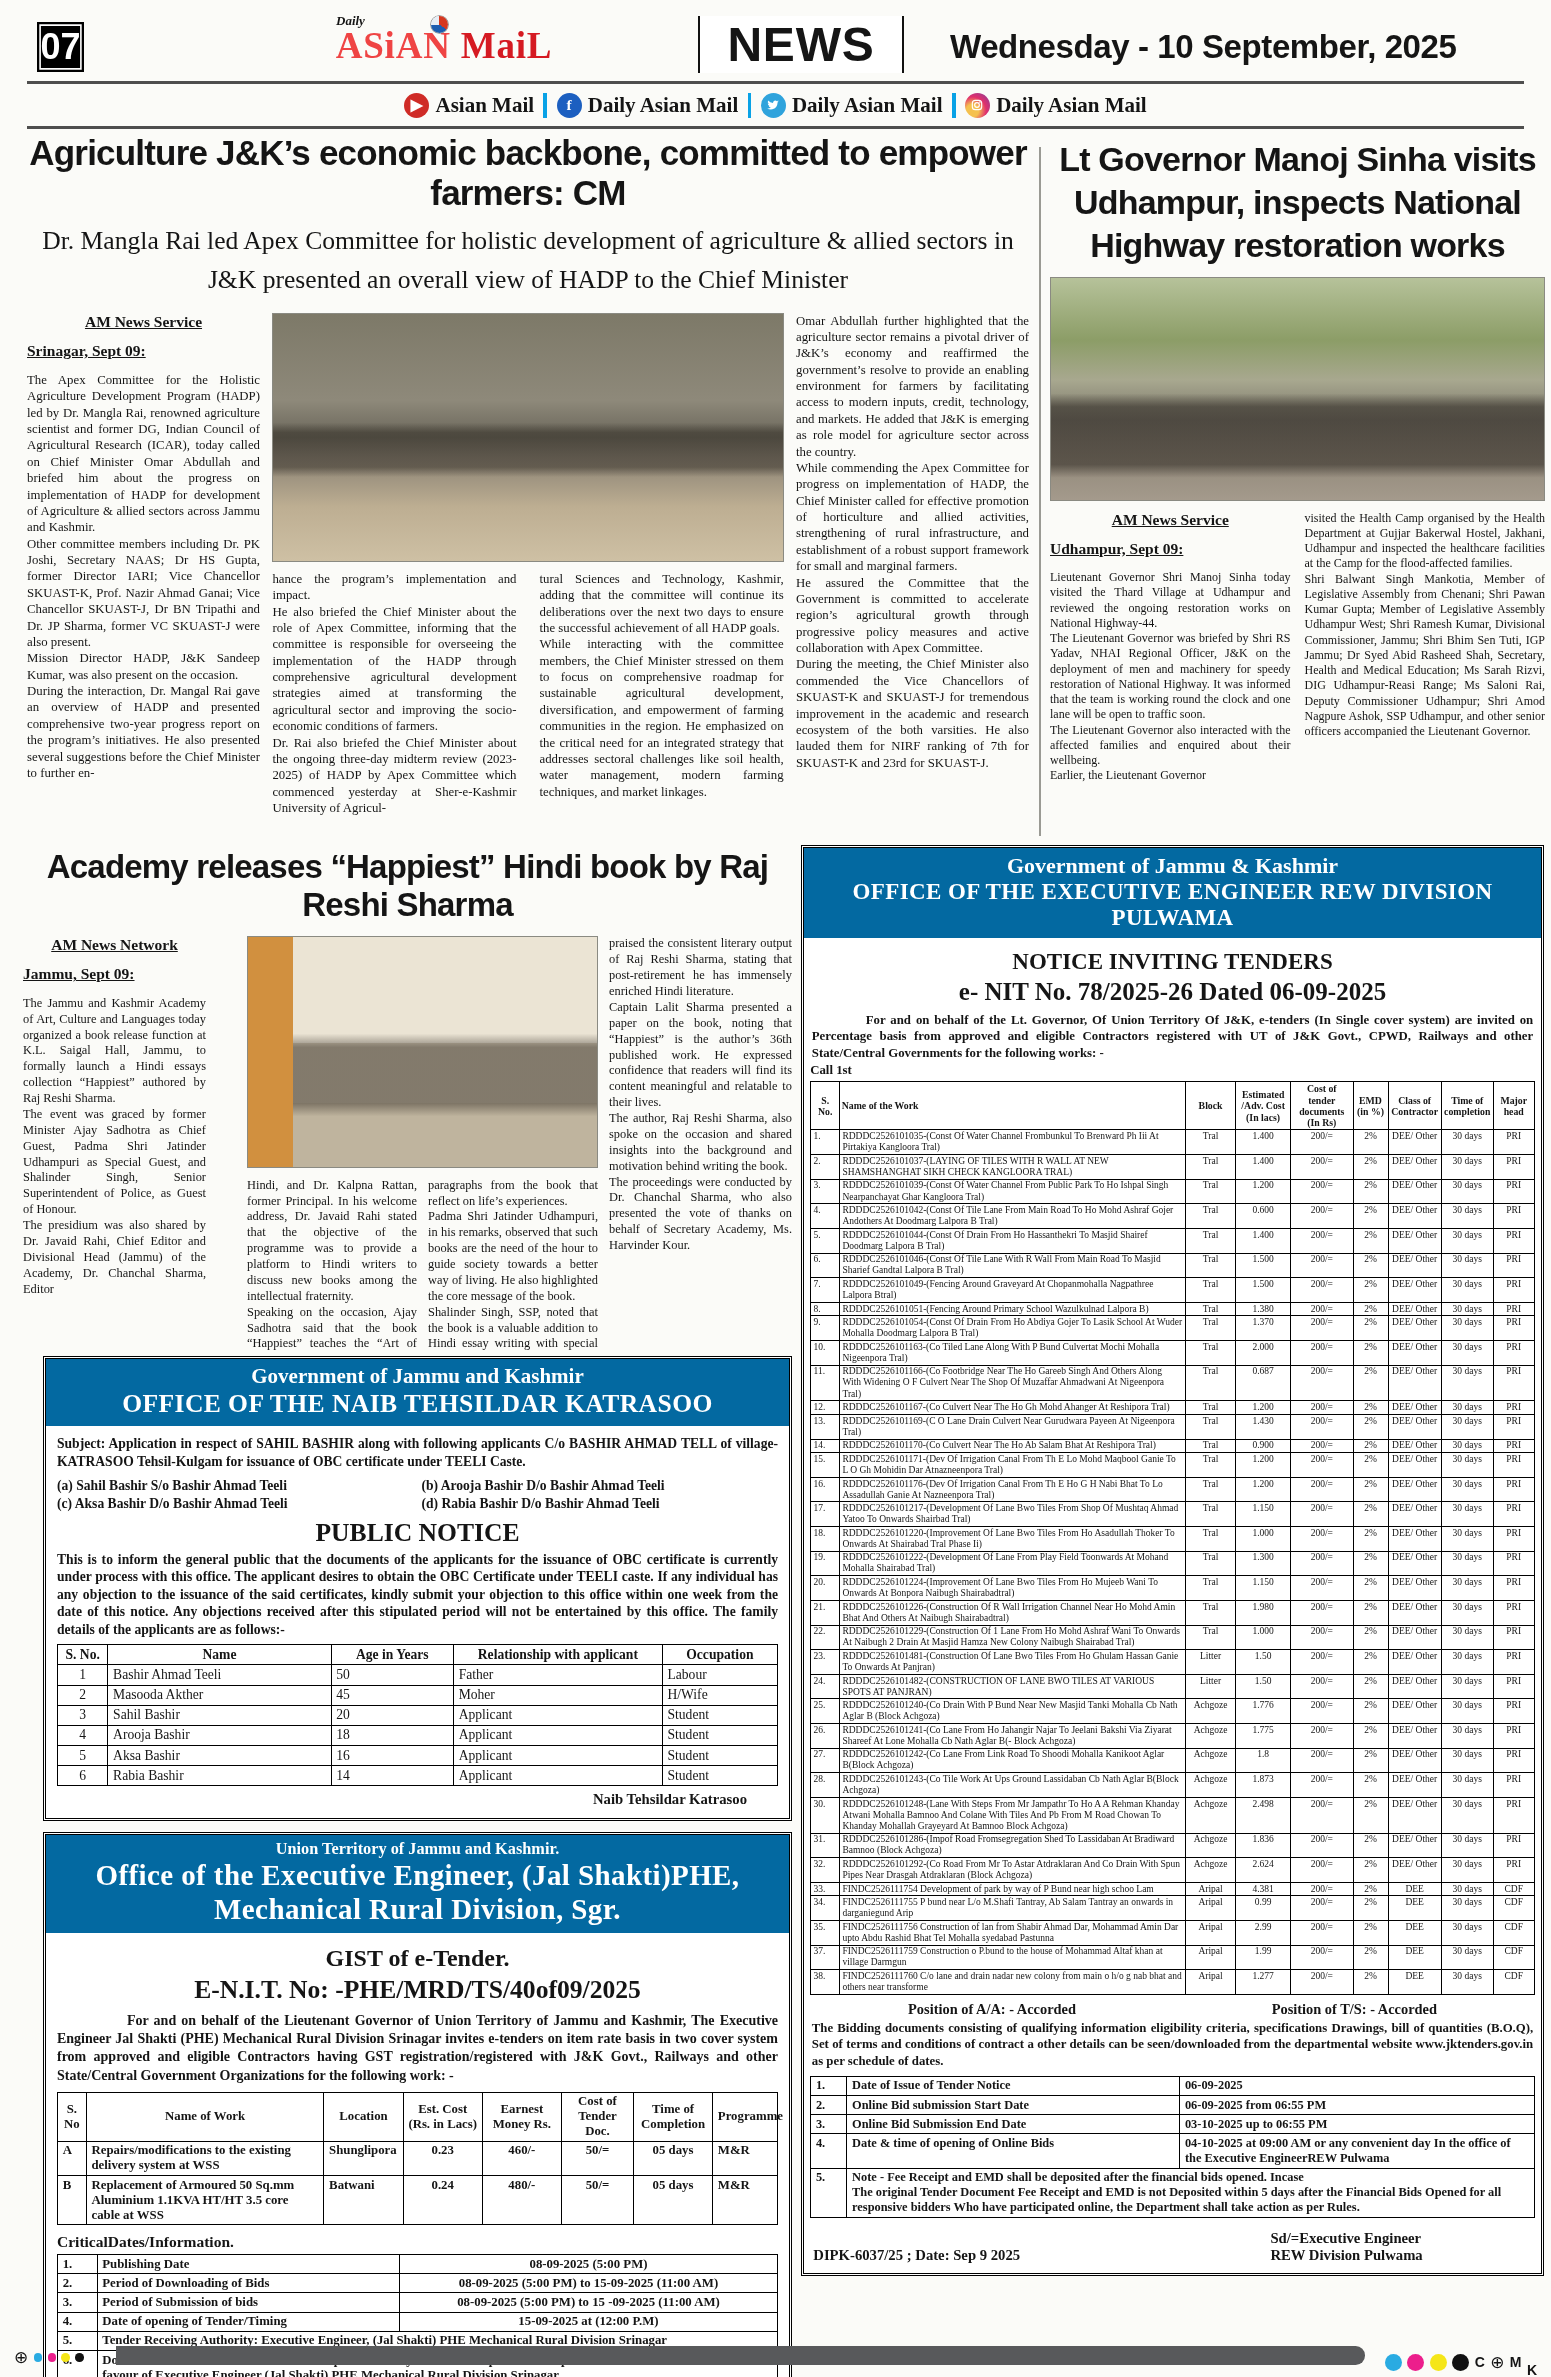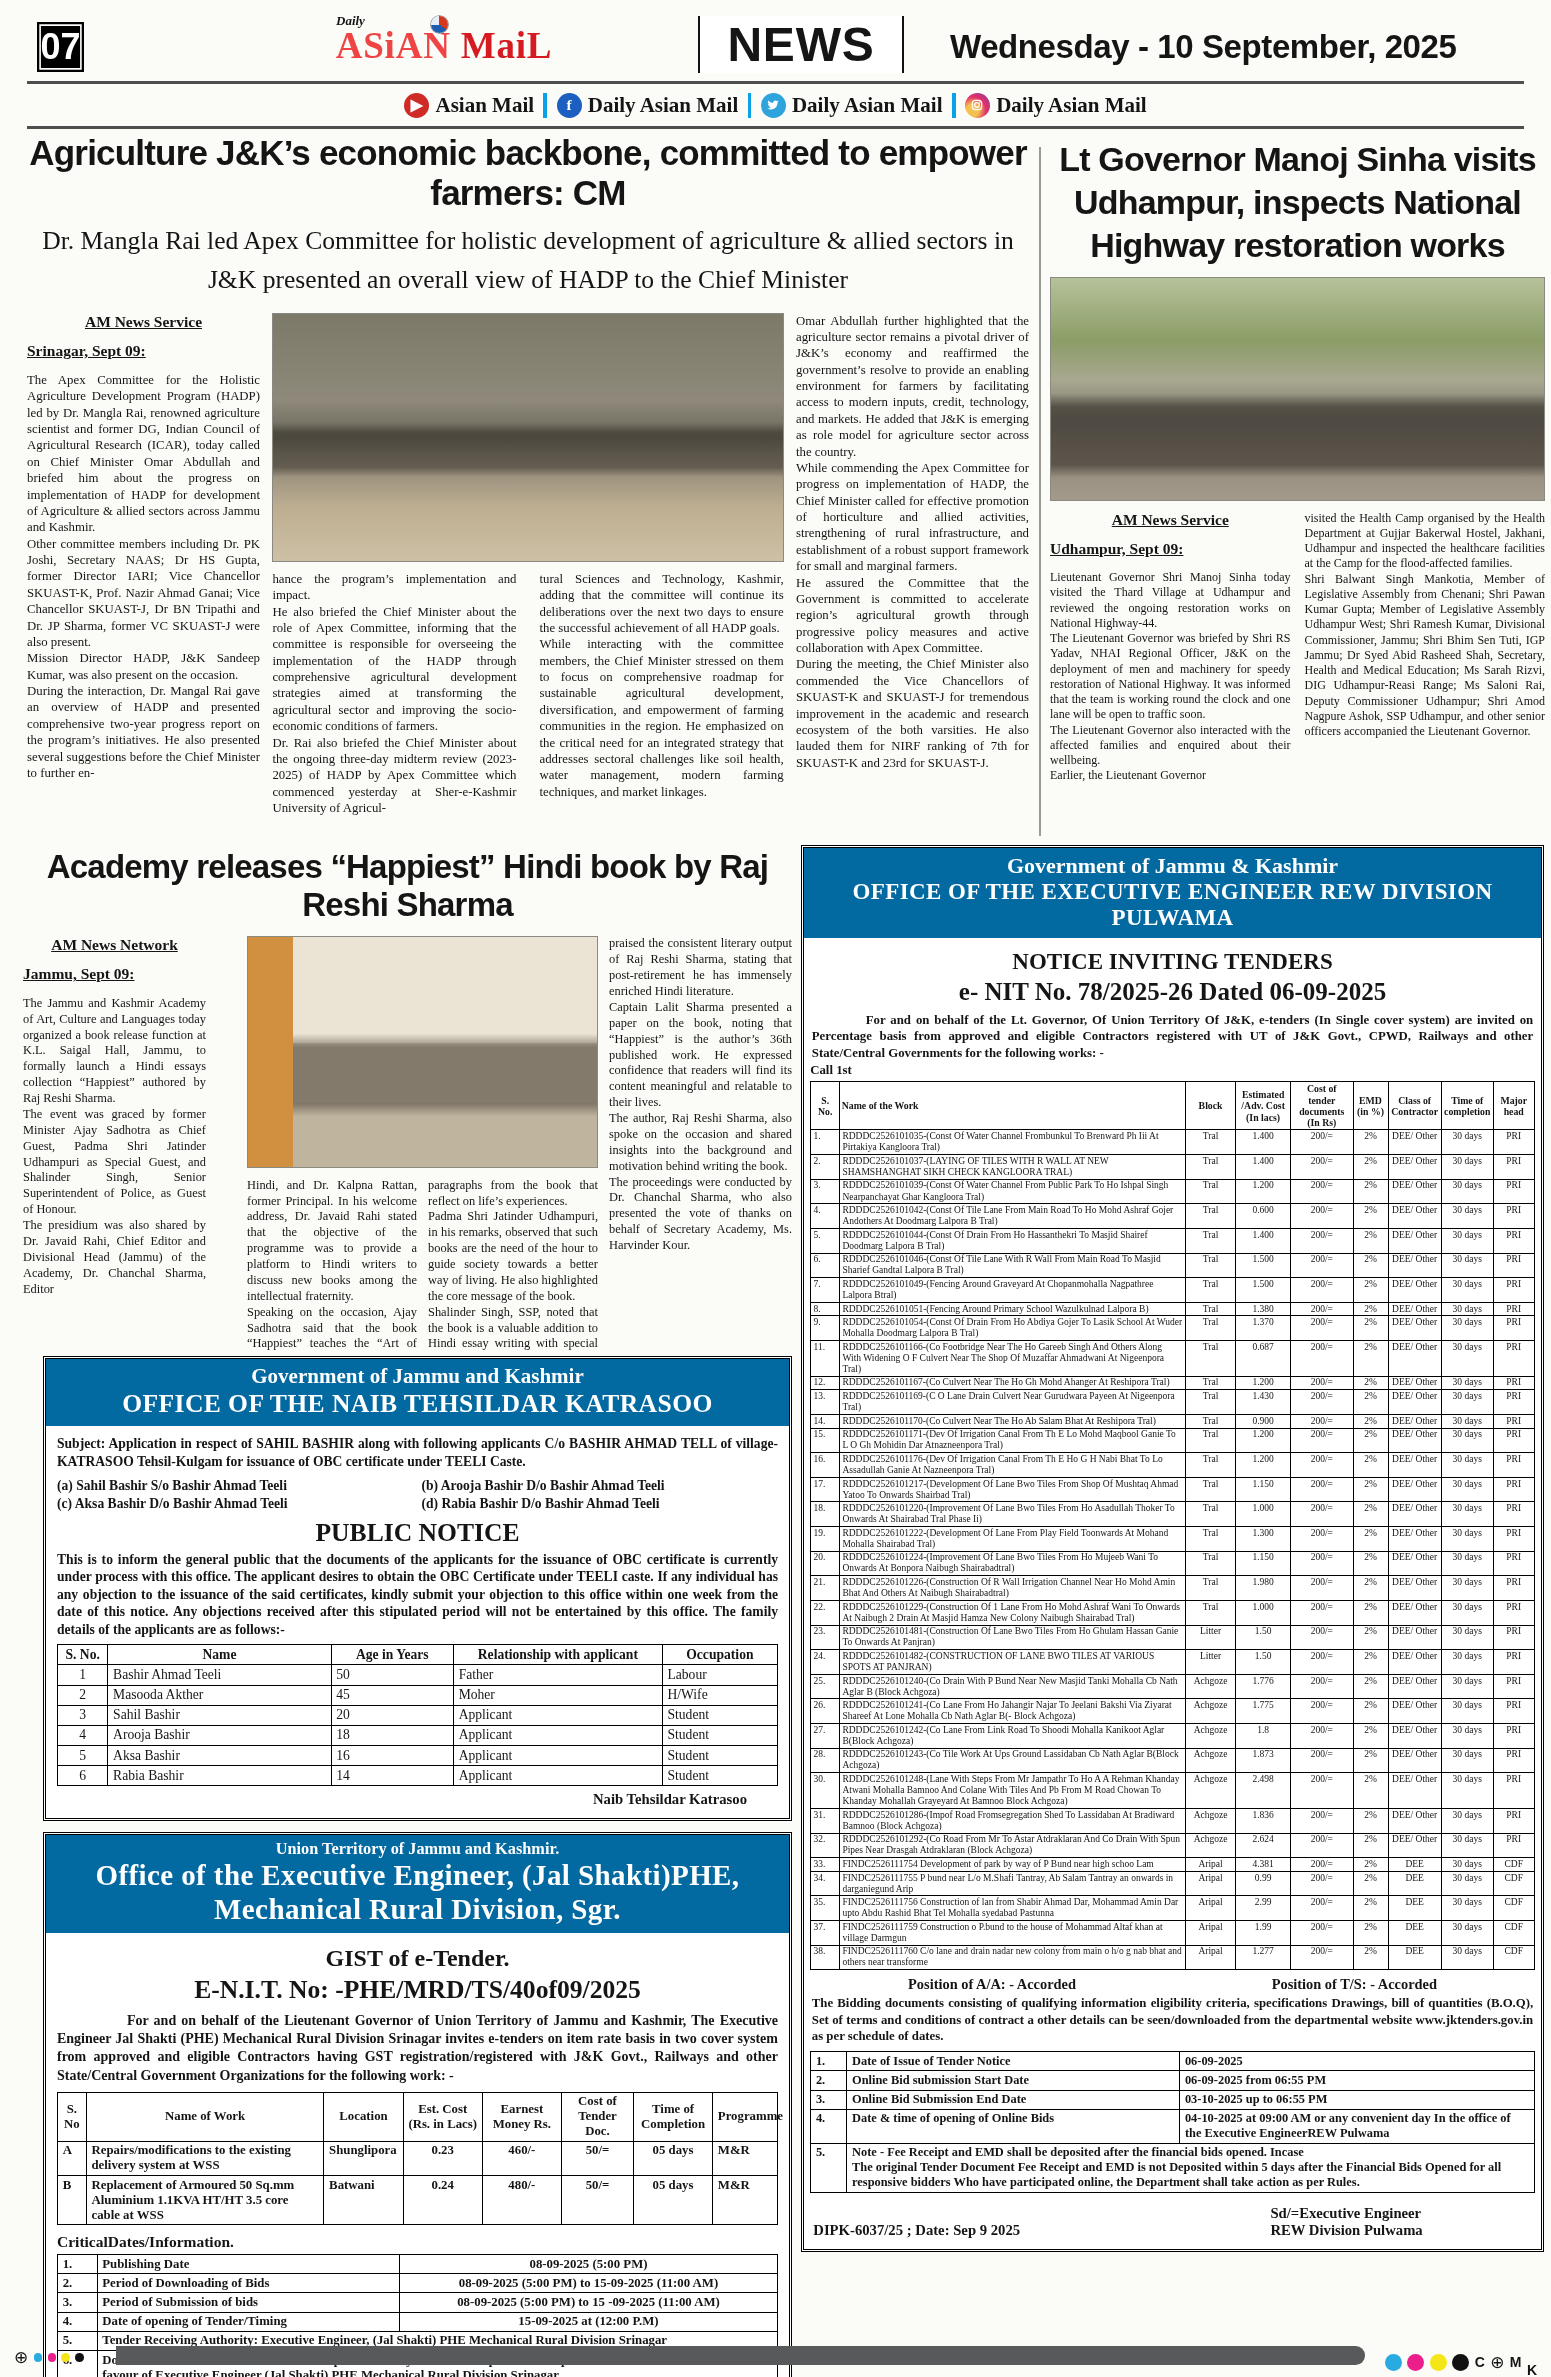--- a/index.html
+++ b/index.html
@@ -601,20 +601,31 @@
                 <td>RDDDC2526101054-(Const Of Drain From Ho Abdiya Gojer To Lasik School At Wuder Mohalla Doodmarg Lalpora B Tral)</td>
                 <td class="c">Tral</td>
                 <td class="c">1.370</td>
                 <td class="c">200/=</td>
                 <td class="c">2%</td>
                 <td class="c">DEE/ Other</td>
                 <td class="c">30 days</td>
                 <td class="c">PRI</td>
               </tr>
 
+              <tr>
+                <td>10.</td>
+                <td>RDDDC2526101163-(Co Tiled Lane Along With P Bund Culvertat Mochi Mohalla Nigeenpora Tral)</td>
+                <td class="c">Tral</td>
+                <td class="c">2.000</td>
+                <td class="c">200/=</td>
+                <td class="c">2%</td>
+                <td class="c">DEE/ Other</td>
+                <td class="c">30 days</td>
+                <td class="c">PRI</td>
+              </tr>
 
               <tr>
                 <td>11.</td>
                 <td>RDDDC2526101166-(Co Footbridge Near The Ho Gareeb Singh And Others Along With Widening O F Culvert Near The Shop Of Muzaffar Ahmadwani At Nigeenpora Tral)</td>
                 <td class="c">Tral</td>
                 <td class="c">0.687</td>
                 <td class="c">200/=</td>
                 <td class="c">2%</td>
                 <td class="c">DEE/ Other</td>
                 <td class="c">30 days</td>

